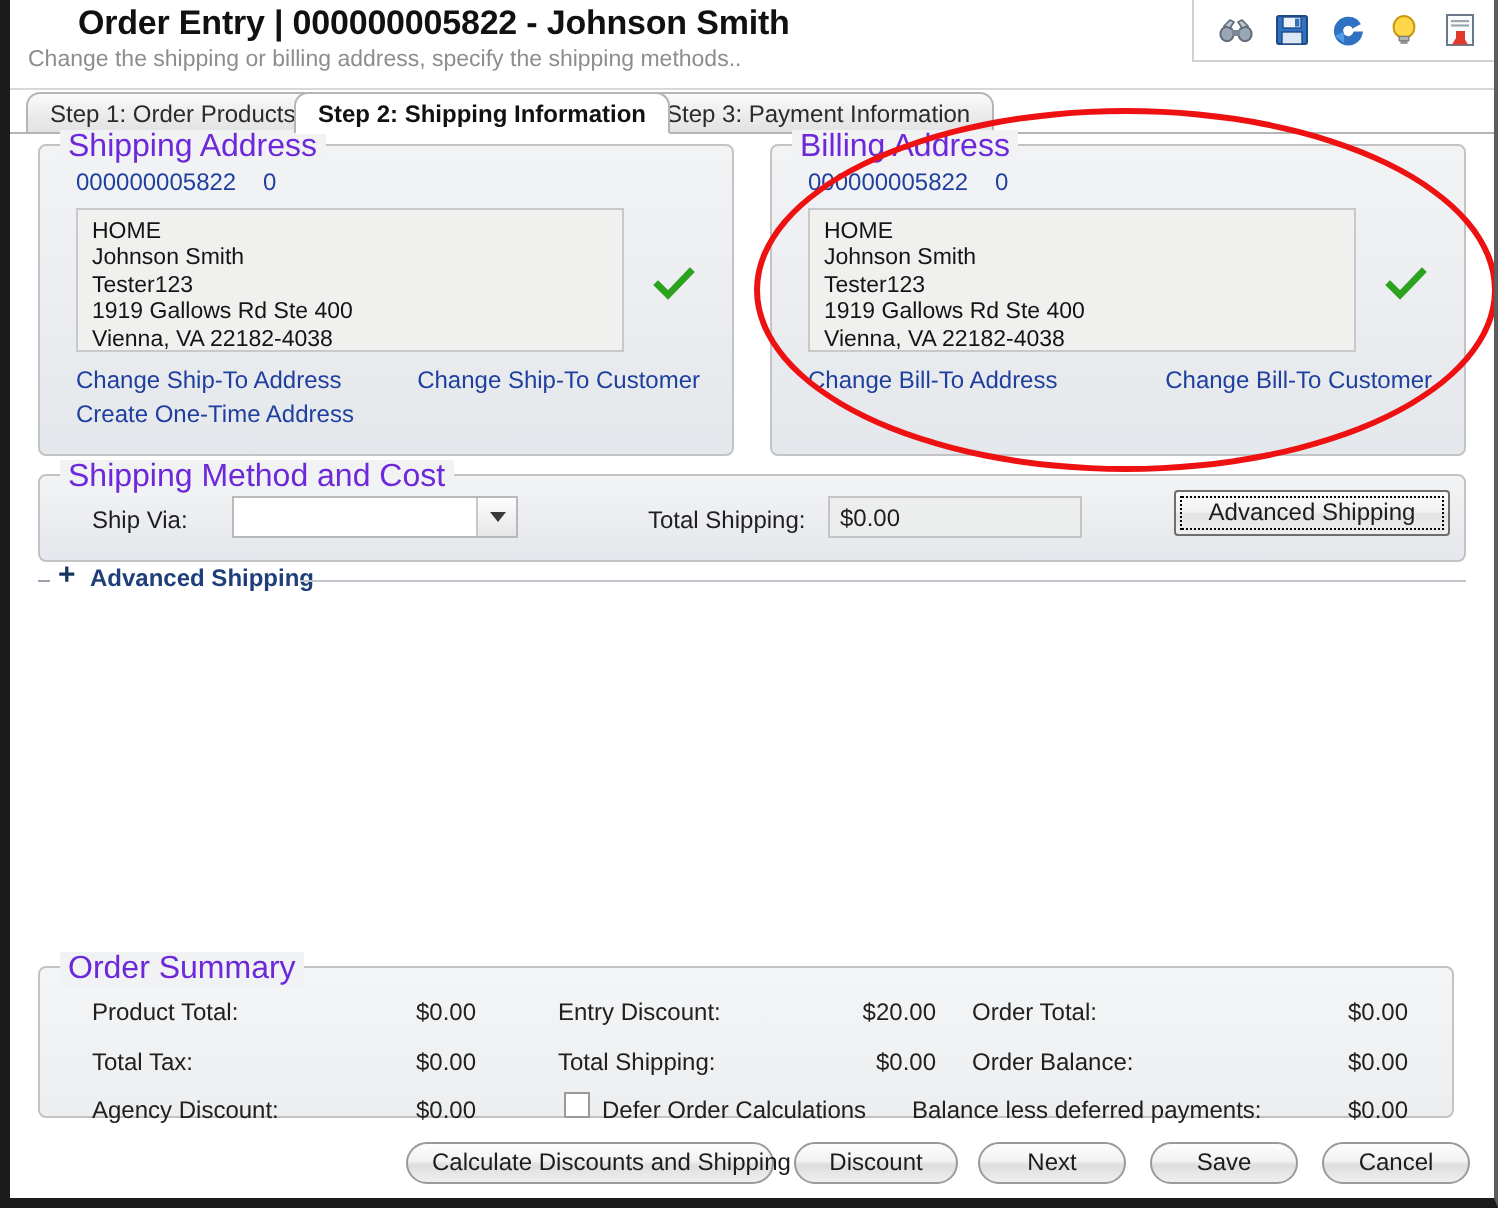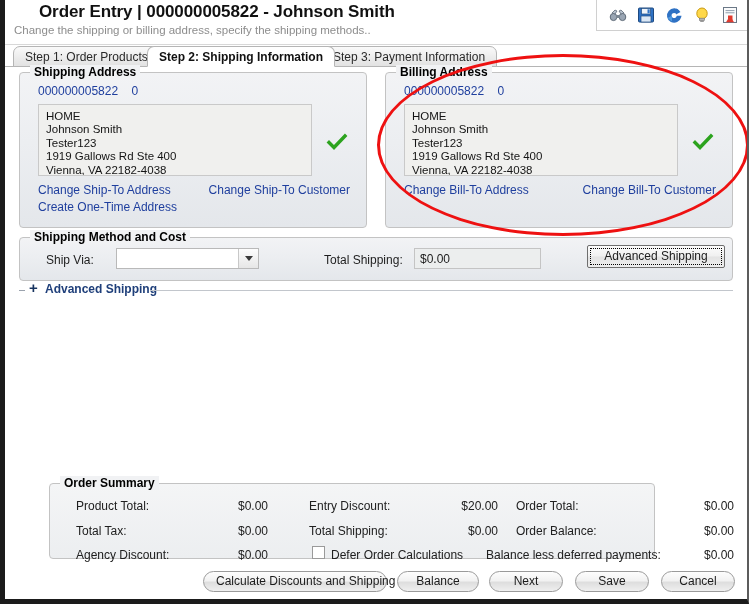--- a/index.html
+++ b/index.html
@@ -118,31 +118,31 @@
     box-sizing: border-box;
     border: 1px solid #c3c3c3;
     border-radius: 4px;
     background: linear-gradient(to bottom, #f2f3f5 0%, #eceef1 45%, #e4e7eb 100%);
   }
   .gb-title {
     position: absolute;
     top: -8px;
     left: 10px;
     padding: 0 4px;
-    font-size: 12px;
-    font-weight: bold;
-    color: #000000;
+    font-size: 16px;
+    font-weight: normal;
+    color: #6d28d9;
     background: #f1f2f4;
     white-space: nowrap;
   }
   #gb-ship  { left: 14px;  top: 72px; width: 348px; height: 156px; }
   #gb-bill  { left: 380px; top: 72px; width: 348px; height: 156px; }
   #gb-method{ left: 14px;  top: 237px; width: 714px; height: 44px; }
-  #gb-summary{ left: 14px; top: 483px; width: 606px; height: 76px;
-               background: linear-gradient(to bottom,#f4f5f6 0%, #eceef0 100%); margin-left: 30px; }
+  #gb-summary{ left: 14px; top: 483px; width: 708px; height: 76px;
+               background: linear-gradient(to bottom,#f4f5f6 0%, #eceef0 100%); }
 
   .addr-links {
     position: absolute;
     left: 18px; top: 11px;
     font-size: 12px;
   }
   .lnk {
     color: #1f3f9e;
     cursor: pointer;
     white-space: nowrap;
@@ -506,21 +506,21 @@
     <div class="sum-cell sum-val" style="left:626px; top:40px; width:58px;">$0.00</div>
 
     <span class="checkbox" style="left:262px; top:62px;"></span>
     <div class="sum-cell" style="left:281px; top:64px;">Defer Order Calculations</div>
     <div class="sum-cell" style="left:436px; top:64px;">Balance less deferred payments:</div>
     <div class="sum-cell sum-val" style="left:626px; top:64px; width:58px;">$0.00</div>
   </div>
 
   <div class="footer">
     <div class="btn" style="left:198px; width:184px;">Calculate Discounts and Shipping</div>
-    <div class="btn" style="left:392px; width:82px;">Balance</div>
+    <div class="btn" style="left:392px; width:82px;">Discount</div>
     <div class="btn" style="left:484px; width:74px;">Next</div>
     <div class="btn" style="left:570px; width:74px;">Save</div>
     <div class="btn" style="left:656px; width:74px;">Cancel</div>
   </div>
 
   <div class="annot-oval"></div>
 
 </div>
 
 </body></html>

